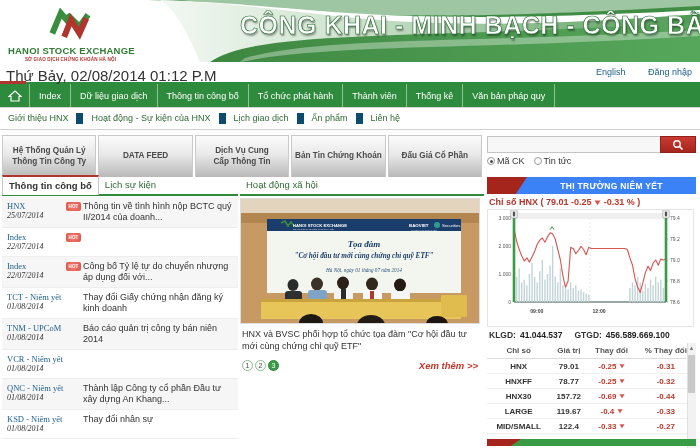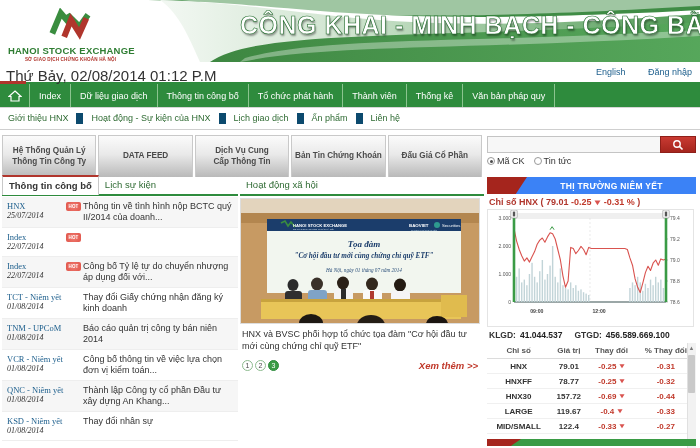--- a/index.html
+++ b/index.html
@@ -477,21 +477,20 @@
       <div class="nhot"></div>
       <div class="ntext">Báo cáo quản trị công ty bán niên 2014</div>
     </div>
 
     <div class="newsitem">
       <div class="ncode">
         <span>VCR - Niêm yết</span>
         <span class="dt">01/08/2014</span>
       </div>
       <div class="nhot"></div>
-      <div class="ntext">Công bố thông tin về việc lựa chọn đơn vị kiểm toán...</div>
     </div>
 
     <div class="newsitem shade">
       <div class="ncode">
         <span>QNC - Niêm yết</span>
         <span class="dt">01/08/2014</span>
       </div>
       <div class="nhot"></div>
       <div class="ntext">Thành lập Công ty cổ phần Đầu tư xây dựng An Khang...</div>
     </div>

